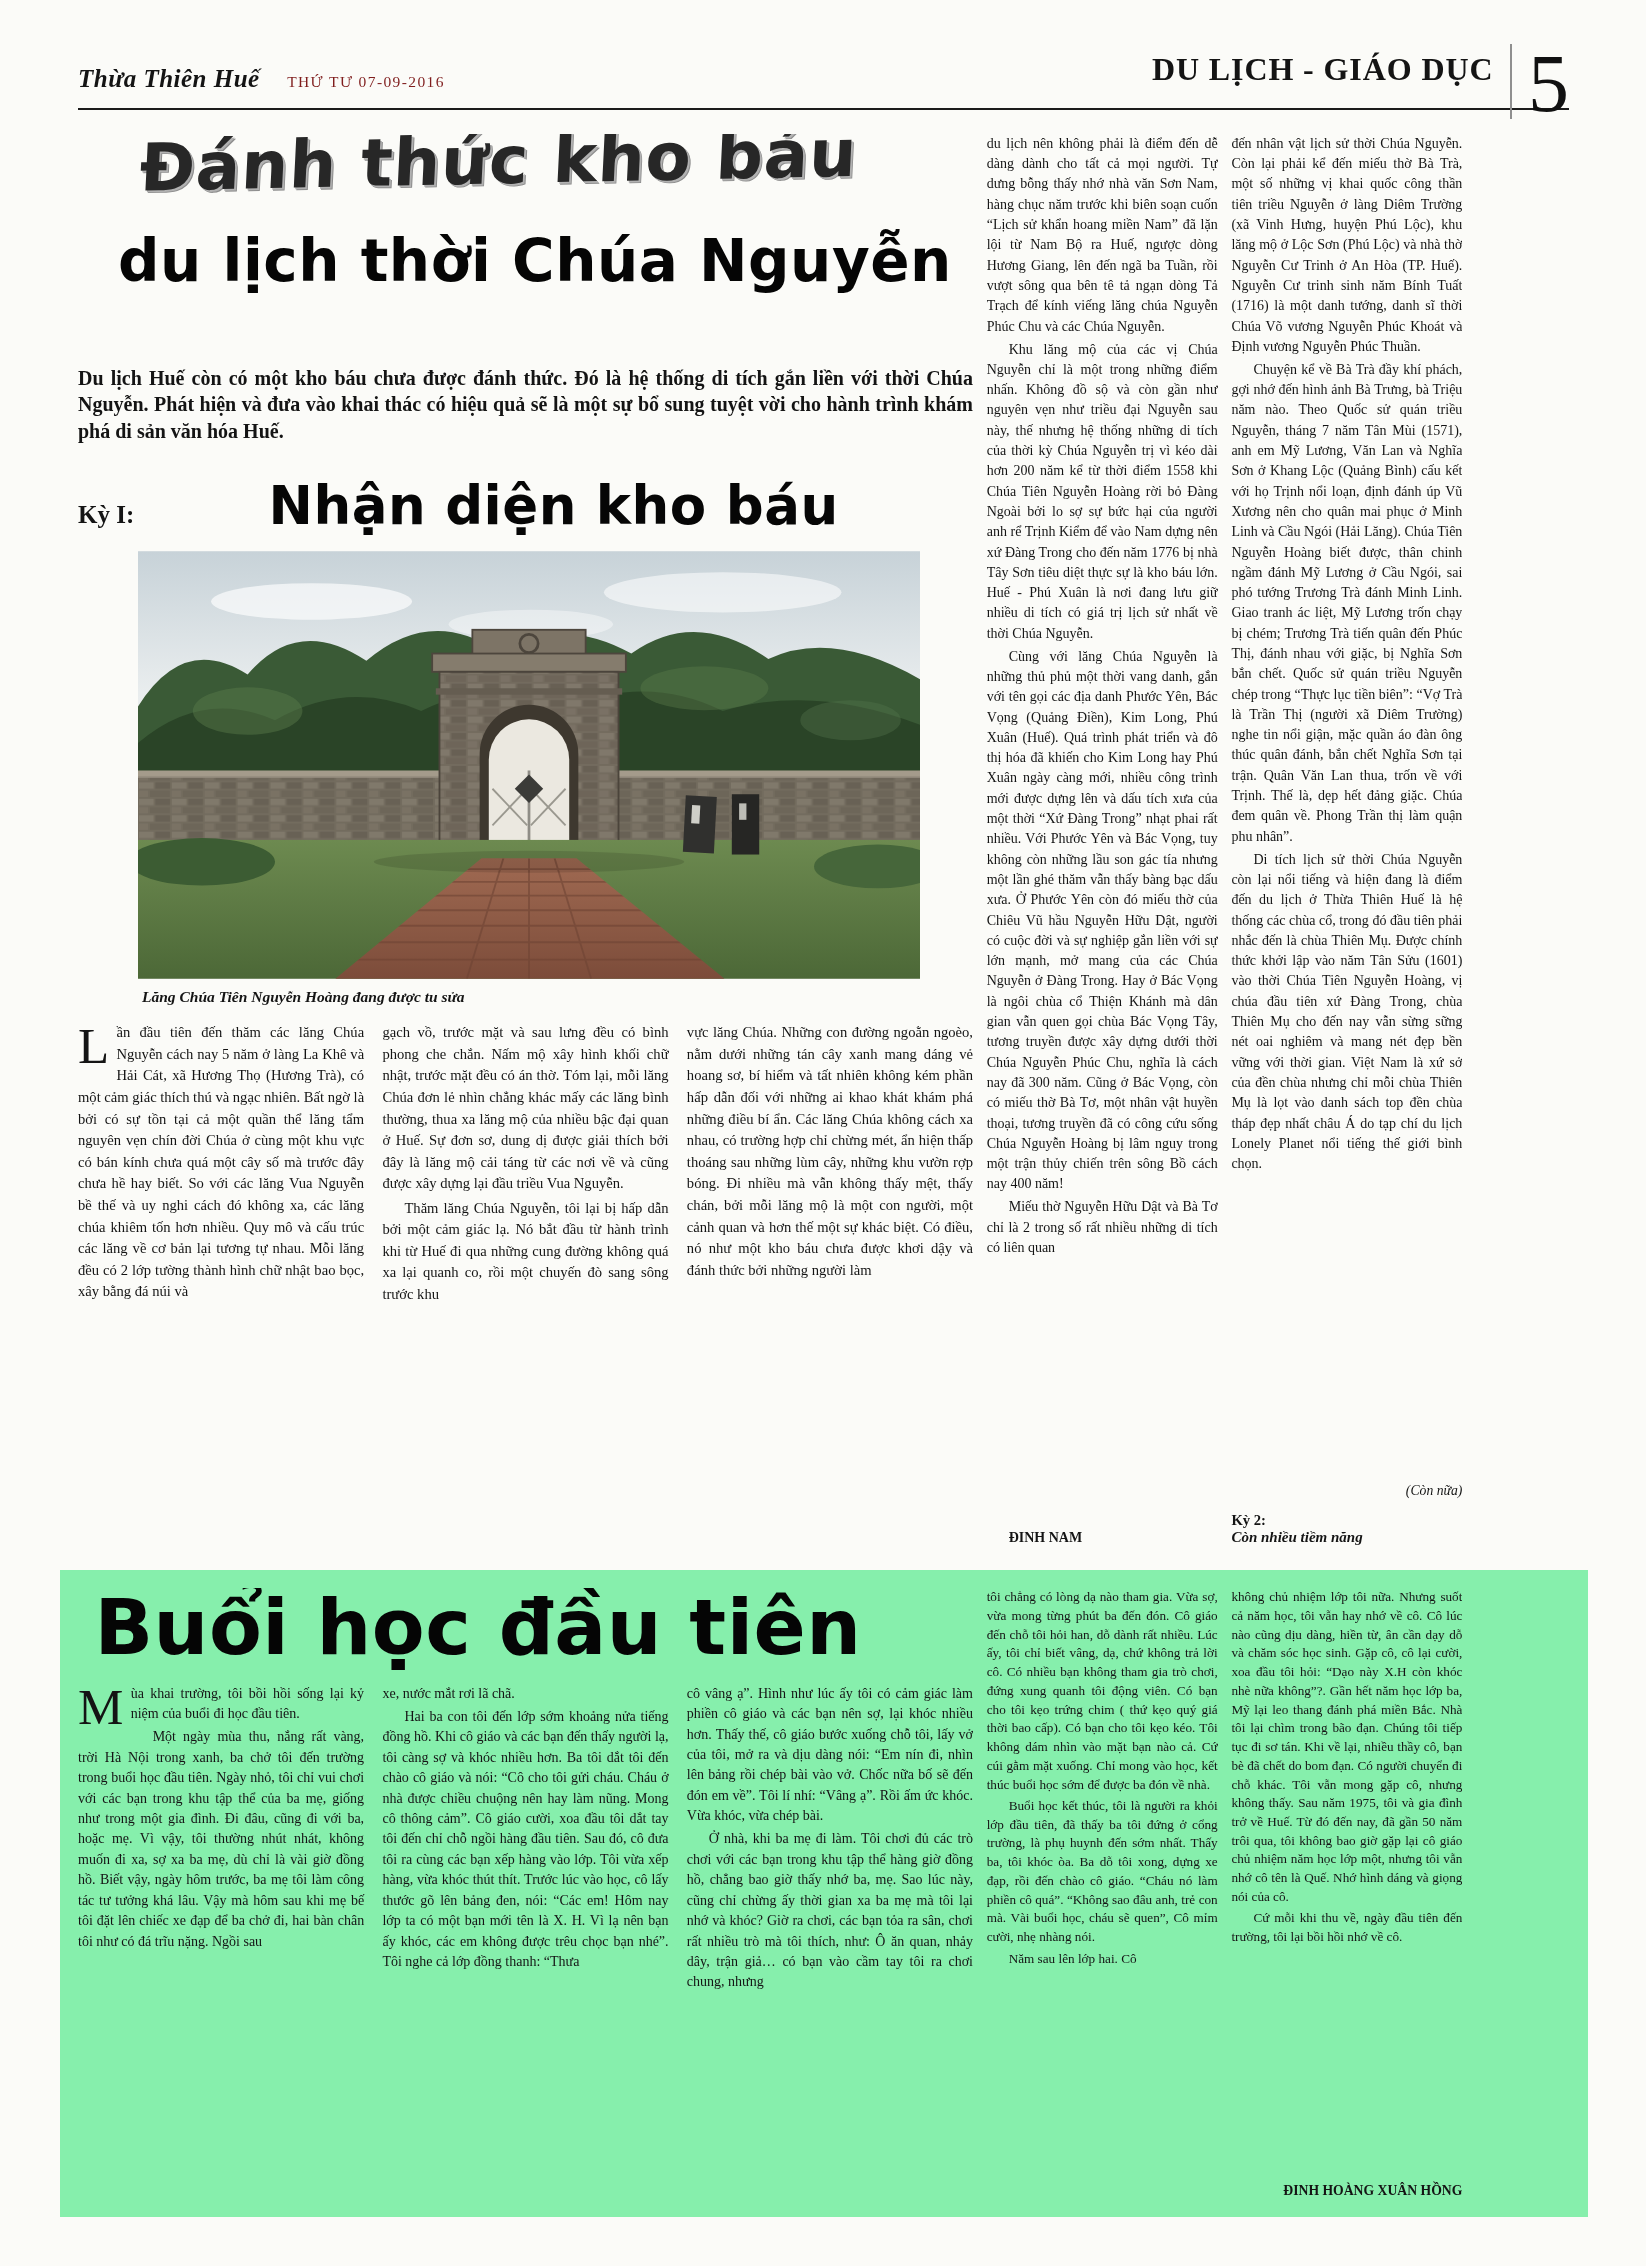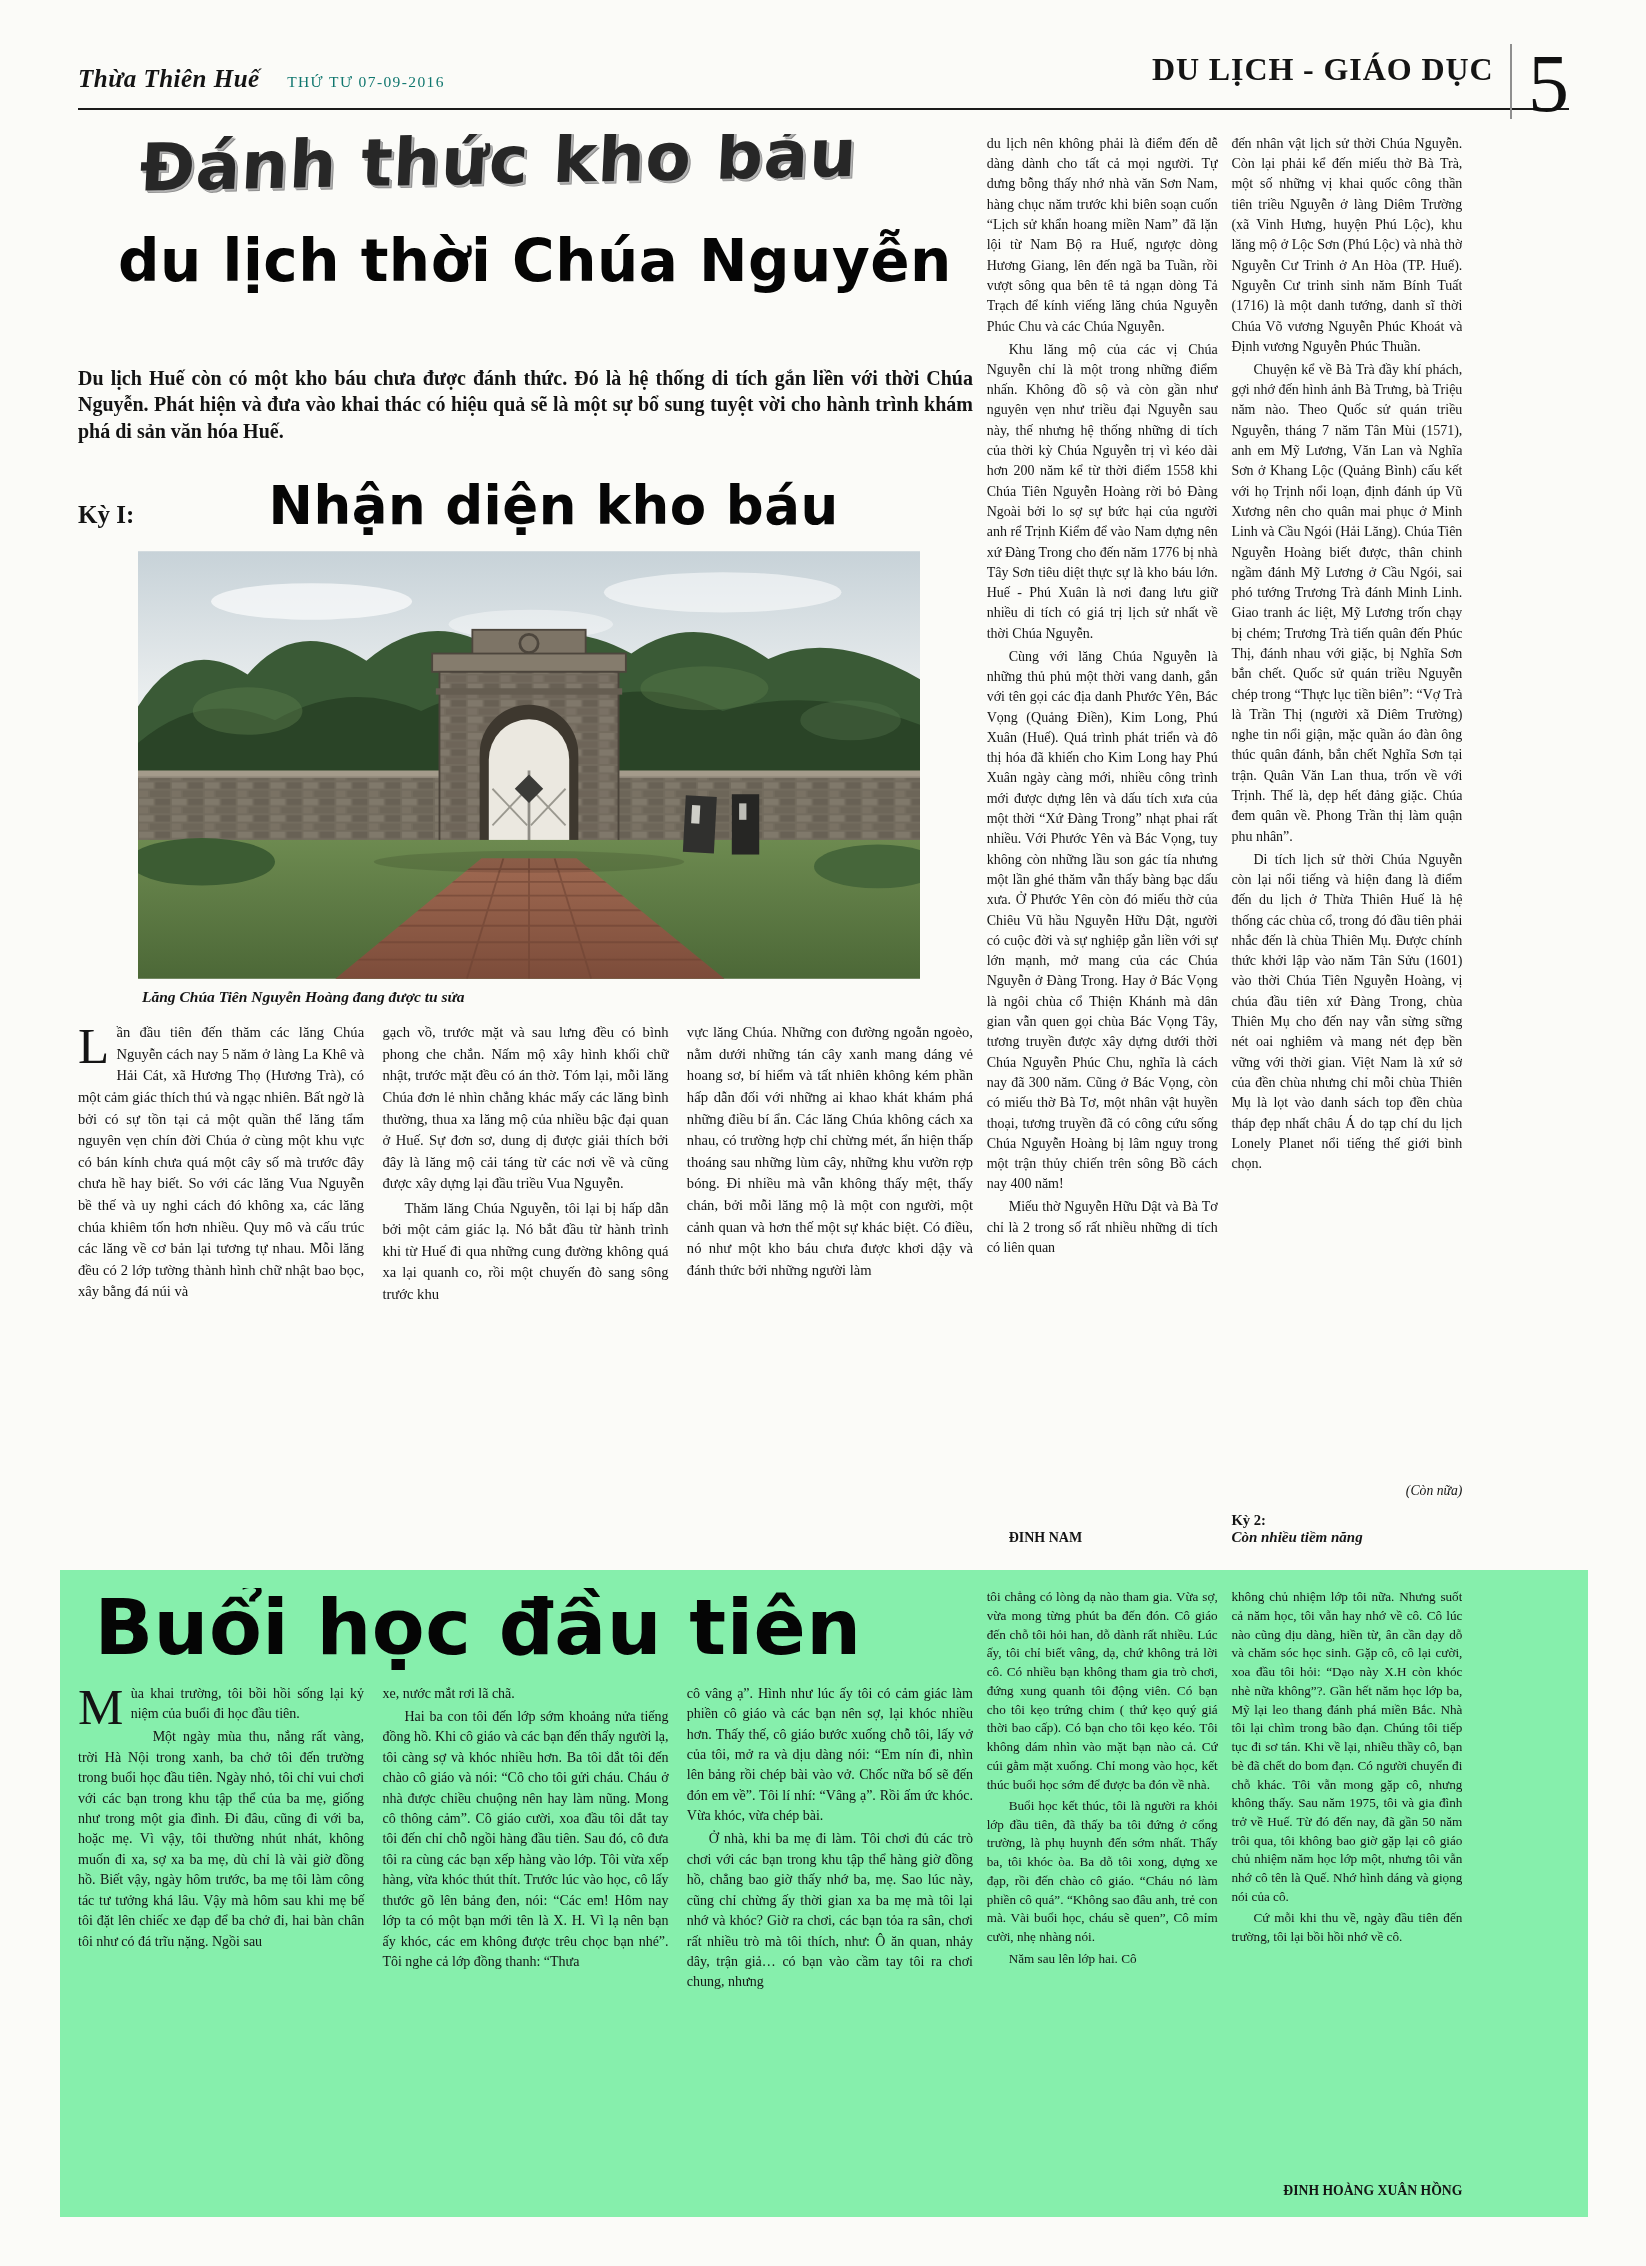--- a/index.html
+++ b/index.html
@@ -9,21 +9,21 @@
     color:#141414;
     font-family:"Liberation Serif", serif;
     overflow:hidden;
   }
   .page { padding:44px 78px 0 78px; width:1647px; height:1636px; }
 
   
   .masthead { display:flex; justify-content:space-between; align-items:flex-end; }
   .mast-left { display:flex; align-items:baseline; gap:27.4px; padding-bottom:11px; }
   .paper-name { font-weight:bold; font-style:italic; font-size:25px; letter-spacing:0.5px; }
-  .issue-date { font-size:15.5px; letter-spacing:1.4px; color:#0f766e; }
+  .issue-date { font-size:15.5px; letter-spacing:1.4px; color:#7f1d1d; }
   .mast-right { display:flex; align-items:center; gap:16.4px; }
   .section-title { font-size:32px; font-weight:bold; letter-spacing:0.9px; padding-bottom:9.1px; }
   .page-sep { width:1.8px; height:75px; background:#8f8f8f; margin-bottom:-14.6px; }
   .page-number { font-size:82px; line-height:0.82; margin-bottom:-18.3px; color:#111; }
   .mast-rule { height:1.8px; background:#1b1b1b; margin-top:3.7px; }
 
   
   .main-article { display:grid; grid-template-columns:895px 231px 231px; column-gap:13.7px; margin-top:24px; height:1412px; }
   .left-block { overflow:hidden; }
 

